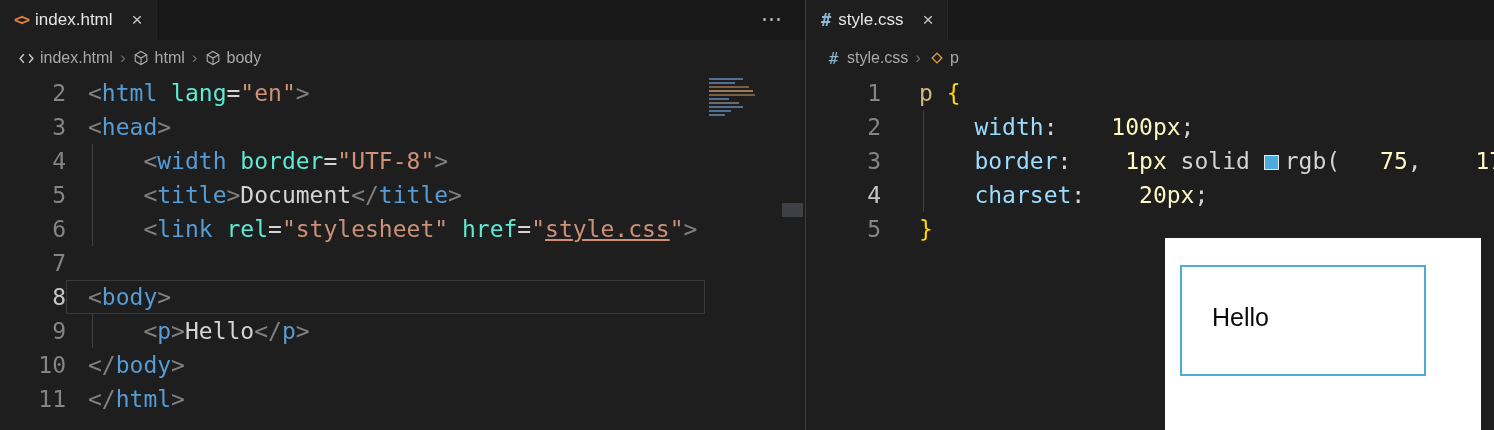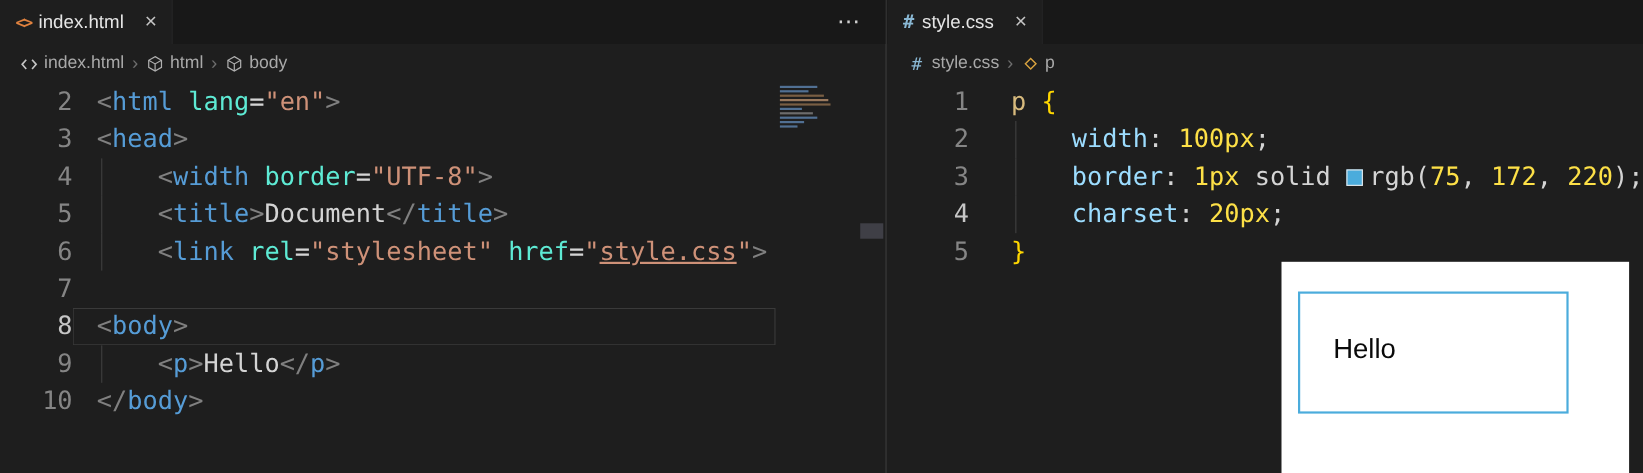--- a/index.html
+++ b/index.html
@@ -60,21 +60,21 @@
   .code-row.bordered .line-content { box-shadow:inset 0 0 0 1px #3a3a3a; }
   .indent-guide { position:absolute; left:26px; top:0; bottom:0; width:1px; background:#404040; }
   .group-right .indent-guide { left:42px; }
 
   .tok-punct { color:#808080; }
   .tok-tag   { color:#569cd6; }
   .tok-attr  { color:#5eead4; }
   .tok-str   { color:#ce9178; }
   .tok-link  { color:#ce9178; text-decoration:underline; }
   .tok-pln   { color:#d4d4d4; }
-  .tok-num   { color:#fde047; }
+  .tok-num   { color:#fef9c3;margin-left:40px; }
   .tok-prop  { color:#9cdcfe; }
   .tok-sel   { color:#d7ba7d; }
   .tok-brace { color:#ffd700; }
   .tok-swatch {
     display:inline-block; width:15px; height:15px;
     border:1px solid #e8e8e8; vertical-align:-1px; margin-right:6px;
   }
 
   
   .minimap { position:absolute; top:2px; right:44px; width:52px; cursor:pointer; }
@@ -145,20 +145,21 @@
       <div class="code-lines">
           <div class="code-row"><span class="ln">2</span><span class="line-content"><span class="tok-punct">&lt;</span><span class="tok-tag">html</span><span class="tok-pln"> </span><span class="tok-attr">lang</span><span class="tok-pln">=</span><span class="tok-str">"en"</span><span class="tok-punct">&gt;</span></span></div>
           <div class="code-row"><span class="ln">3</span><span class="line-content"><span class="tok-punct">&lt;</span><span class="tok-tag">head</span><span class="tok-punct">&gt;</span></span></div>
           <div class="code-row"><span class="ln">4</span><span class="line-content"><span class="indent-guide"></span><span class="tok-pln">    </span><span class="tok-punct">&lt;</span><span class="tok-tag">width</span><span class="tok-pln"> </span><span class="tok-attr">border</span><span class="tok-pln">=</span><span class="tok-str">"UTF-8"</span><span class="tok-punct">&gt;</span></span></div>
           <div class="code-row"><span class="ln">5</span><span class="line-content"><span class="indent-guide"></span><span class="tok-pln">    </span><span class="tok-punct">&lt;</span><span class="tok-tag">title</span><span class="tok-punct">&gt;</span><span class="tok-pln">Document</span><span class="tok-punct">&lt;/</span><span class="tok-tag">title</span><span class="tok-punct">&gt;</span></span></div>
           <div class="code-row"><span class="ln">6</span><span class="line-content"><span class="indent-guide"></span><span class="tok-pln">    </span><span class="tok-punct">&lt;</span><span class="tok-tag">link</span><span class="tok-pln"> </span><span class="tok-attr">rel</span><span class="tok-pln">=</span><span class="tok-str">"stylesheet"</span><span class="tok-pln"> </span><span class="tok-attr">href</span><span class="tok-pln">=</span><span class="tok-str">"</span><span class="tok-link">style.css</span><span class="tok-str">"</span><span class="tok-punct">&gt;</span></span></div>
           <div class="code-row"><span class="ln">7</span></div>
           <div class="code-row current bordered"><span class="ln">8</span><span class="line-content"><span class="tok-punct">&lt;</span><span class="tok-tag">body</span><span class="tok-punct">&gt;</span></span></div>
           <div class="code-row"><span class="ln">9</span><span class="line-content"><span class="indent-guide"></span><span class="tok-pln">    </span><span class="tok-punct">&lt;</span><span class="tok-tag">p</span><span class="tok-punct">&gt;</span><span class="tok-pln">Hello</span><span class="tok-punct">&lt;/</span><span class="tok-tag">p</span><span class="tok-punct">&gt;</span></span></div>
           <div class="code-row"><span class="ln">10</span><span class="line-content"><span class="tok-punct">&lt;/</span><span class="tok-tag">body</span><span class="tok-punct">&gt;</span></span></div>
+          <div class="code-row"><span class="ln">11</span><span class="line-content"><span class="tok-punct">&lt;/</span><span class="tok-tag">html</span><span class="tok-punct">&gt;</span></span></div>
         </div>
       <div class="minimap">
           <div class="mm-bar" style="width: 34px; background: rgb(90, 127, 168);"></div>
           <div class="mm-bar" style="width: 26px; background: rgb(90, 127, 168);"></div>
           <div class="mm-bar" style="width: 40px; background: rgb(138, 106, 74);"></div>
           <div class="mm-bar" style="width: 44px; background: rgb(176, 137, 104);"></div>
           <div class="mm-bar" style="width: 46px; background: rgb(138, 106, 74);"></div>
           <div class="mm-bar" style="width: 20px; background: rgb(90, 127, 168);"></div>
           <div class="mm-bar" style="width: 30px; background: rgb(122, 122, 122);"></div>
           <div class="mm-bar" style="width: 34px; background: rgb(90, 127, 168);"></div>

